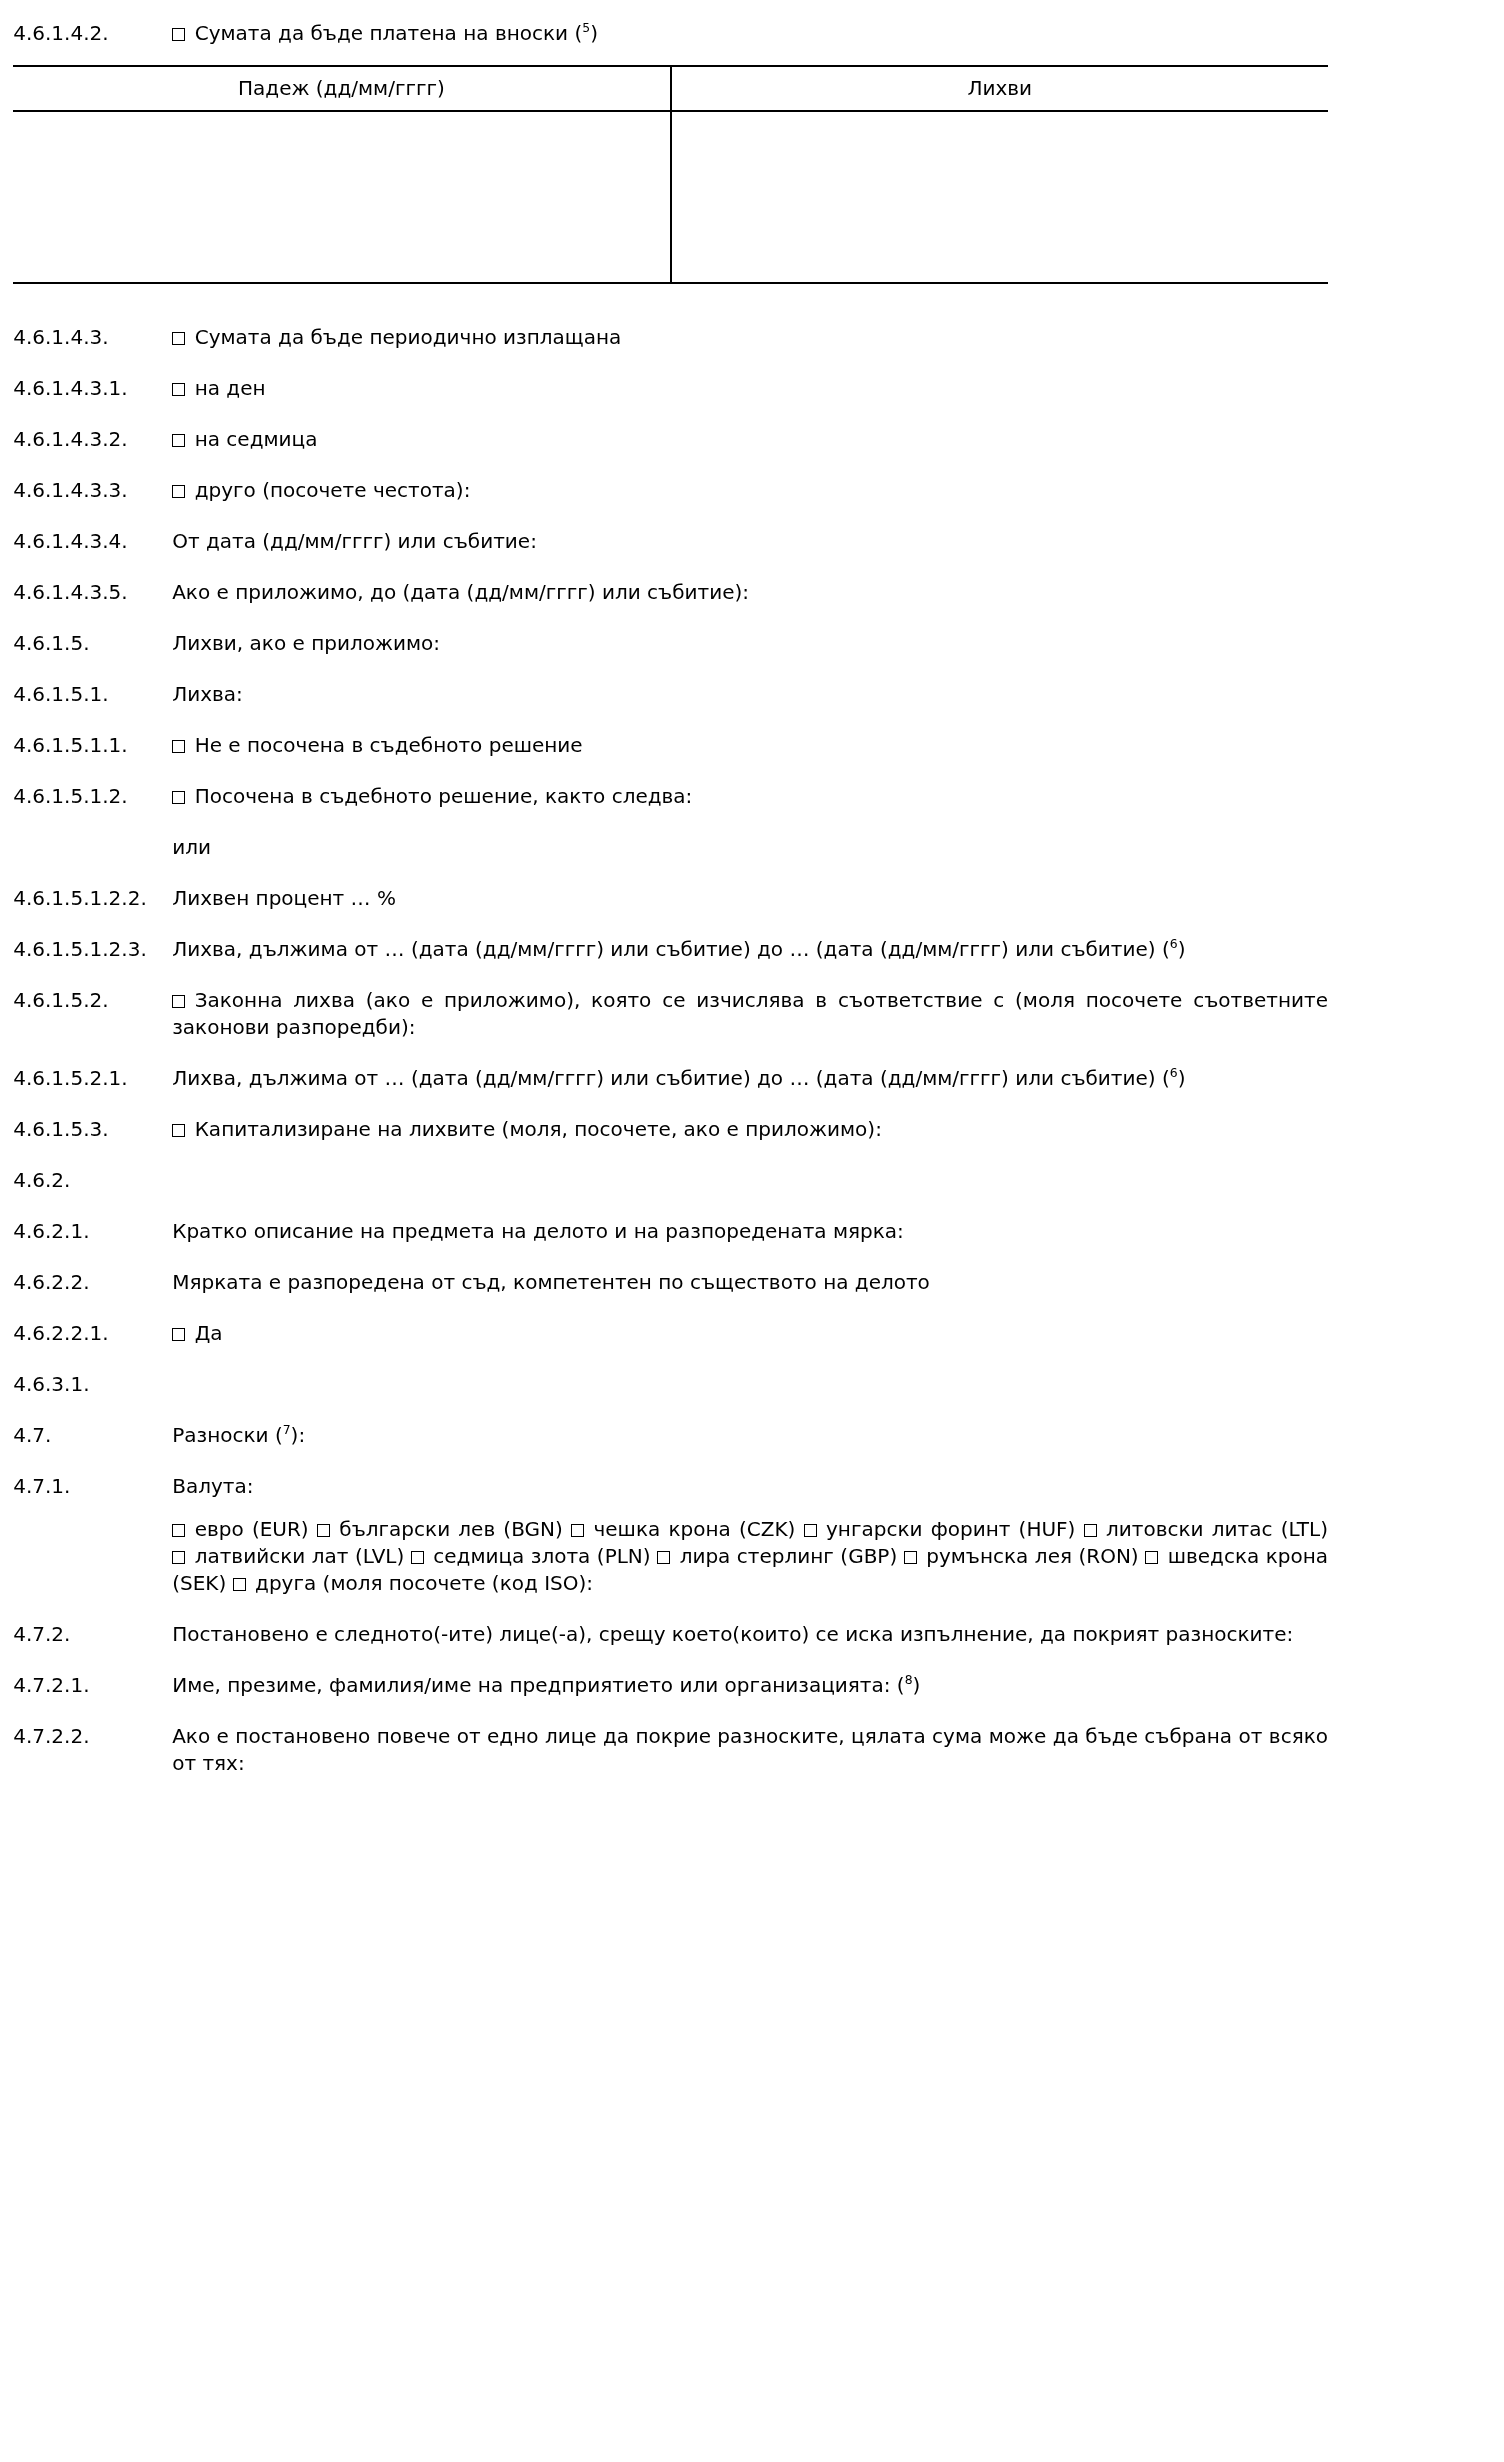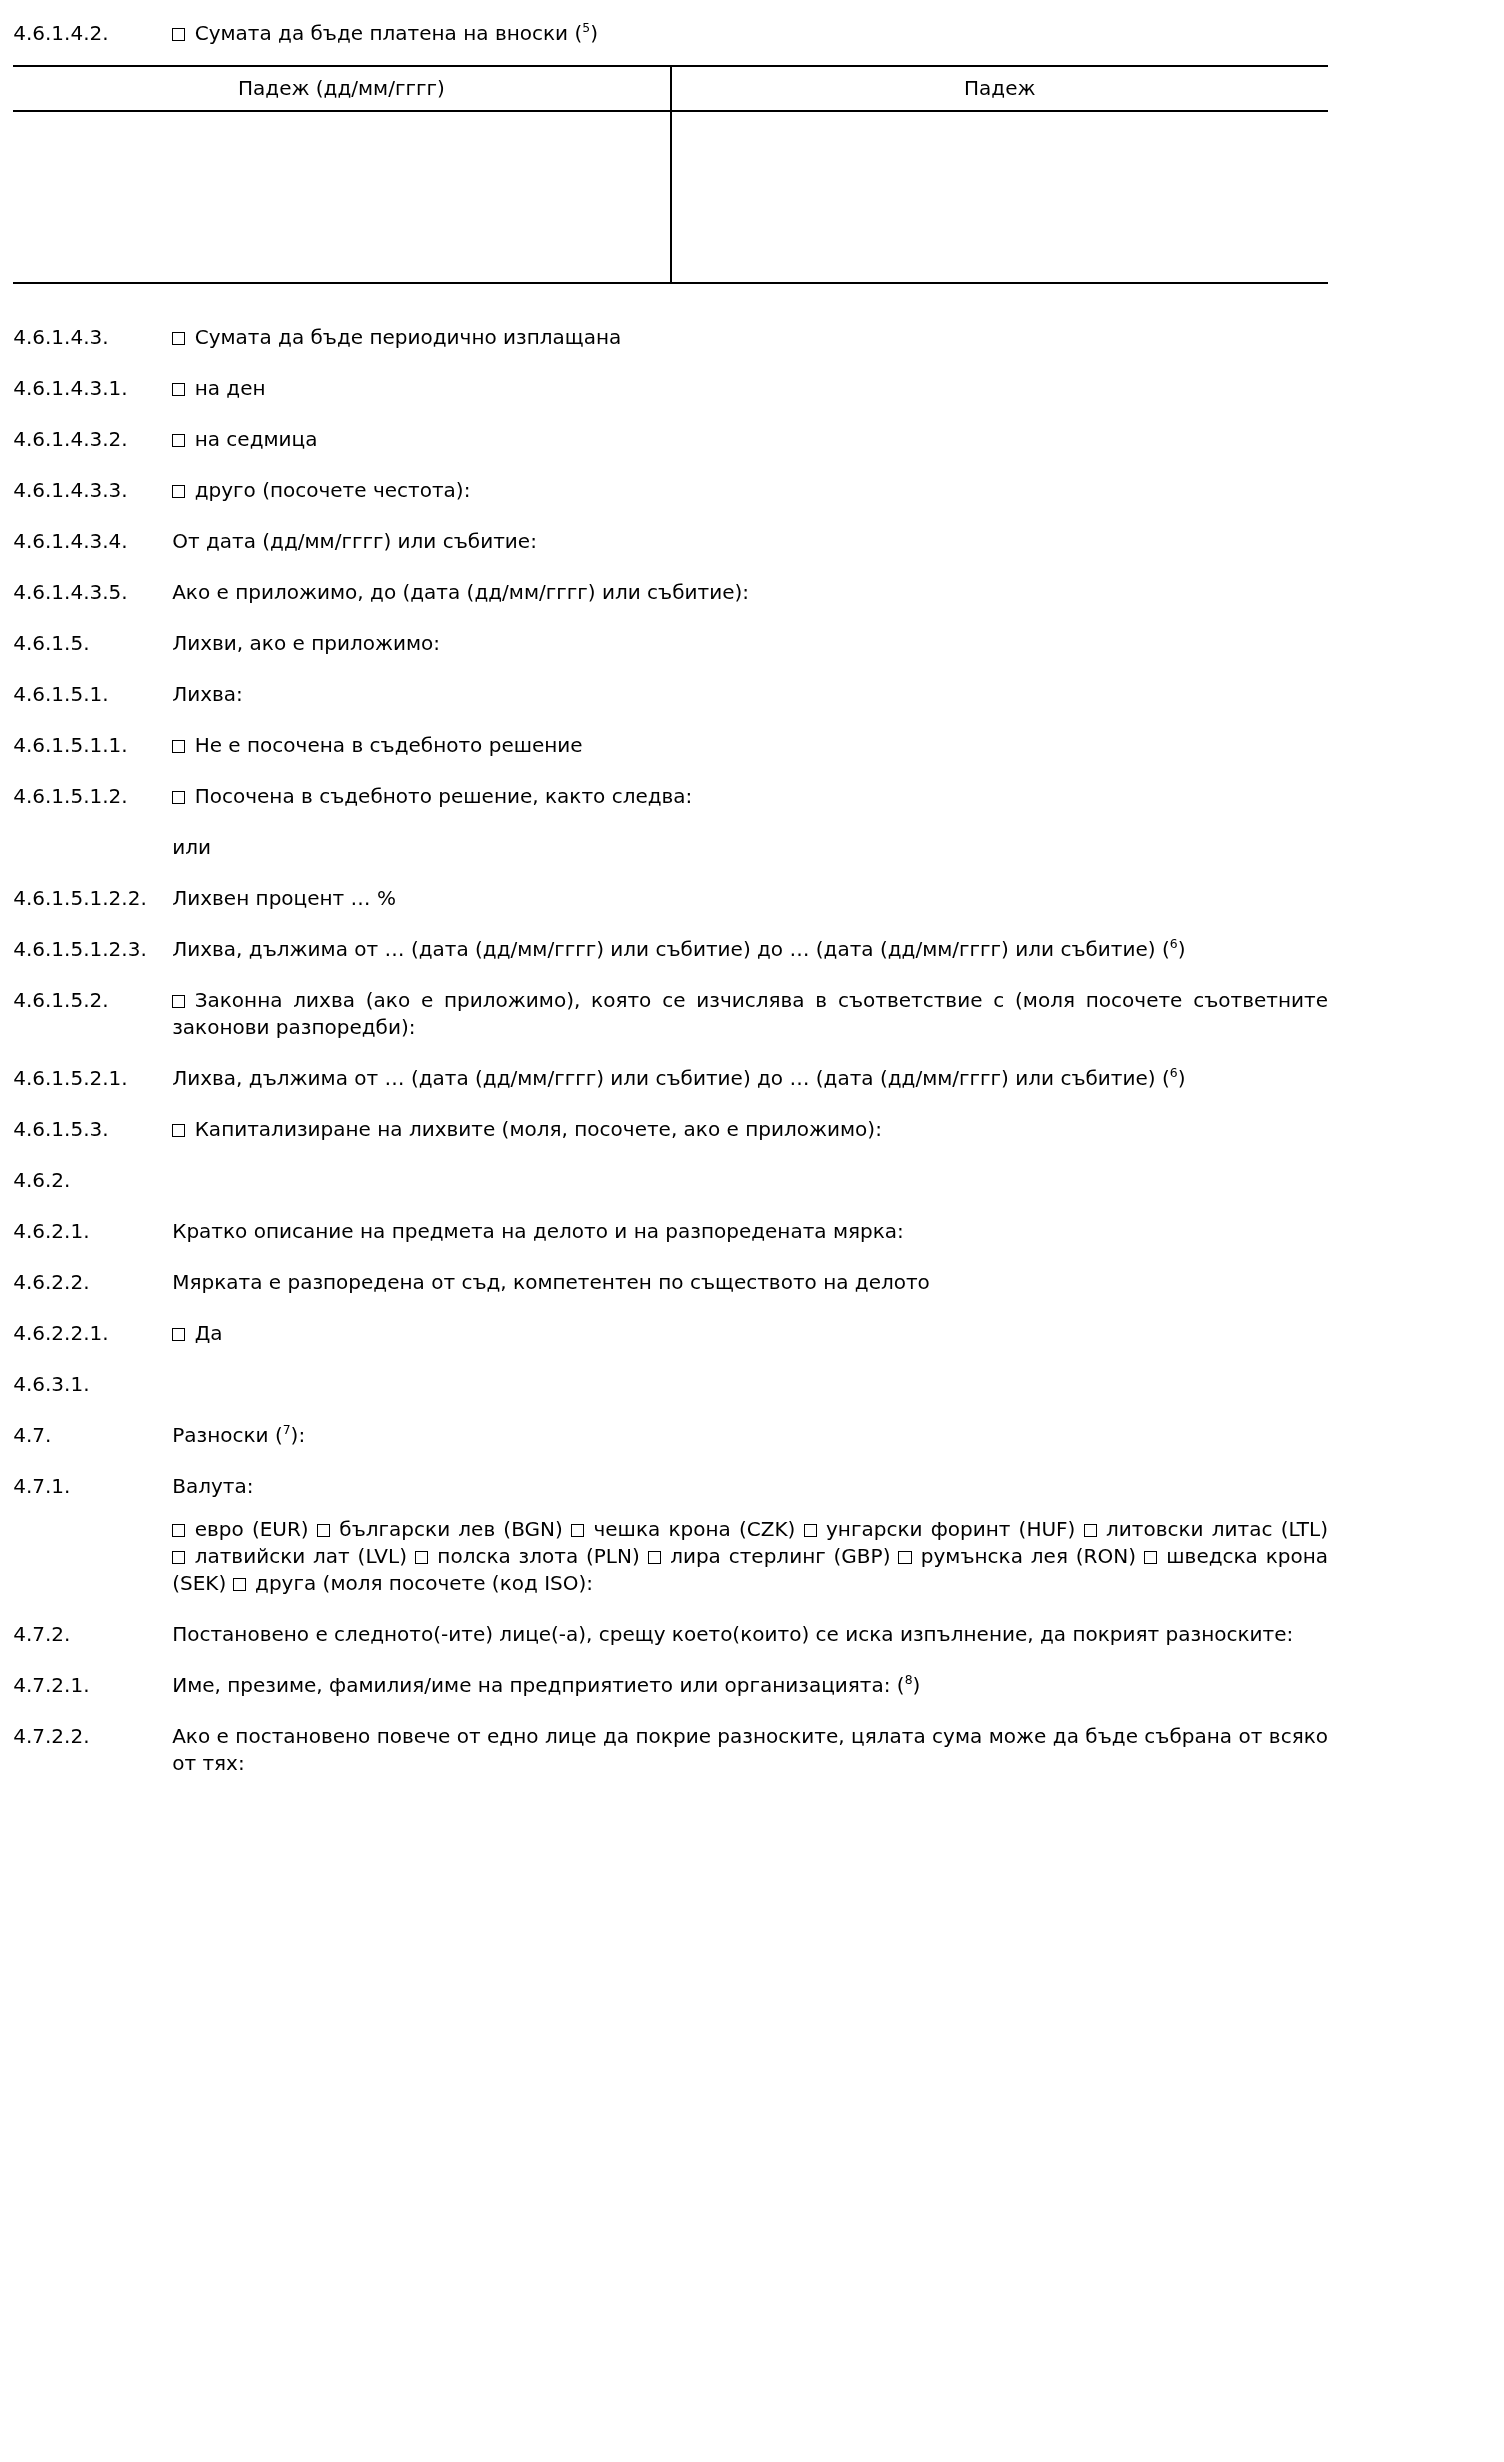--- a/index.html
+++ b/index.html
@@ -87,21 +87,21 @@
   </div>
 
   <table class="tbl">
     <colgroup>
         <col class="c1">
         <col class="c2">
       </colgroup>
     <tbody>
       <tr>
         <td class="hdr">Падеж (дд/мм/гггг)</td>
-        <td class="hdr vline">Падеж</td>
+        <td class="hdr vline">Лихви</td>
       </tr>
       <tr>
         <td class="body-cell"></td>
         <td class="body-cell vline"></td>
       </tr>
     </tbody>
   </table>
 
   <div class="row">
     <div class="num">4.6.1.4.3.</div>
@@ -238,21 +238,21 @@
 
   <div class="row">
     <div class="num"></div>
     <div class="txt just">
       <span class="cb"></span><span>евро (EUR)</span>
       <span class="cb"></span><span>български лев (BGN)</span>
       <span class="cb"></span><span>чешка крона (CZK)</span>
       <span class="cb"></span><span>унгарски форинт (HUF)</span>
       <span class="cb"></span><span>литовски литас (LTL)</span>
       <span class="cb"></span><span>латвийски лат (LVL)</span>
-      <span class="cb"></span><span>полска злота (PLN)</span>
+      <span class="cb"></span><span>седмица злота (PLN)</span>
       <span class="cb"></span><span>лира стерлинг (GBP)</span>
       <span class="cb"></span><span>румънска лея (RON)</span>
       <span class="cb"></span><span>шведска крона (SEK)</span>
       <span class="cb"></span><span>друга (моля посочете (код ISO):</span>
     </div>
   </div>
 
   <div class="row">
     <div class="num">4.7.2.</div>
     <div class="txt just">Постановено е следното(-ите) лице(-а), срещу което(които) се иска изпълнение, да покрият разноските:</div>

